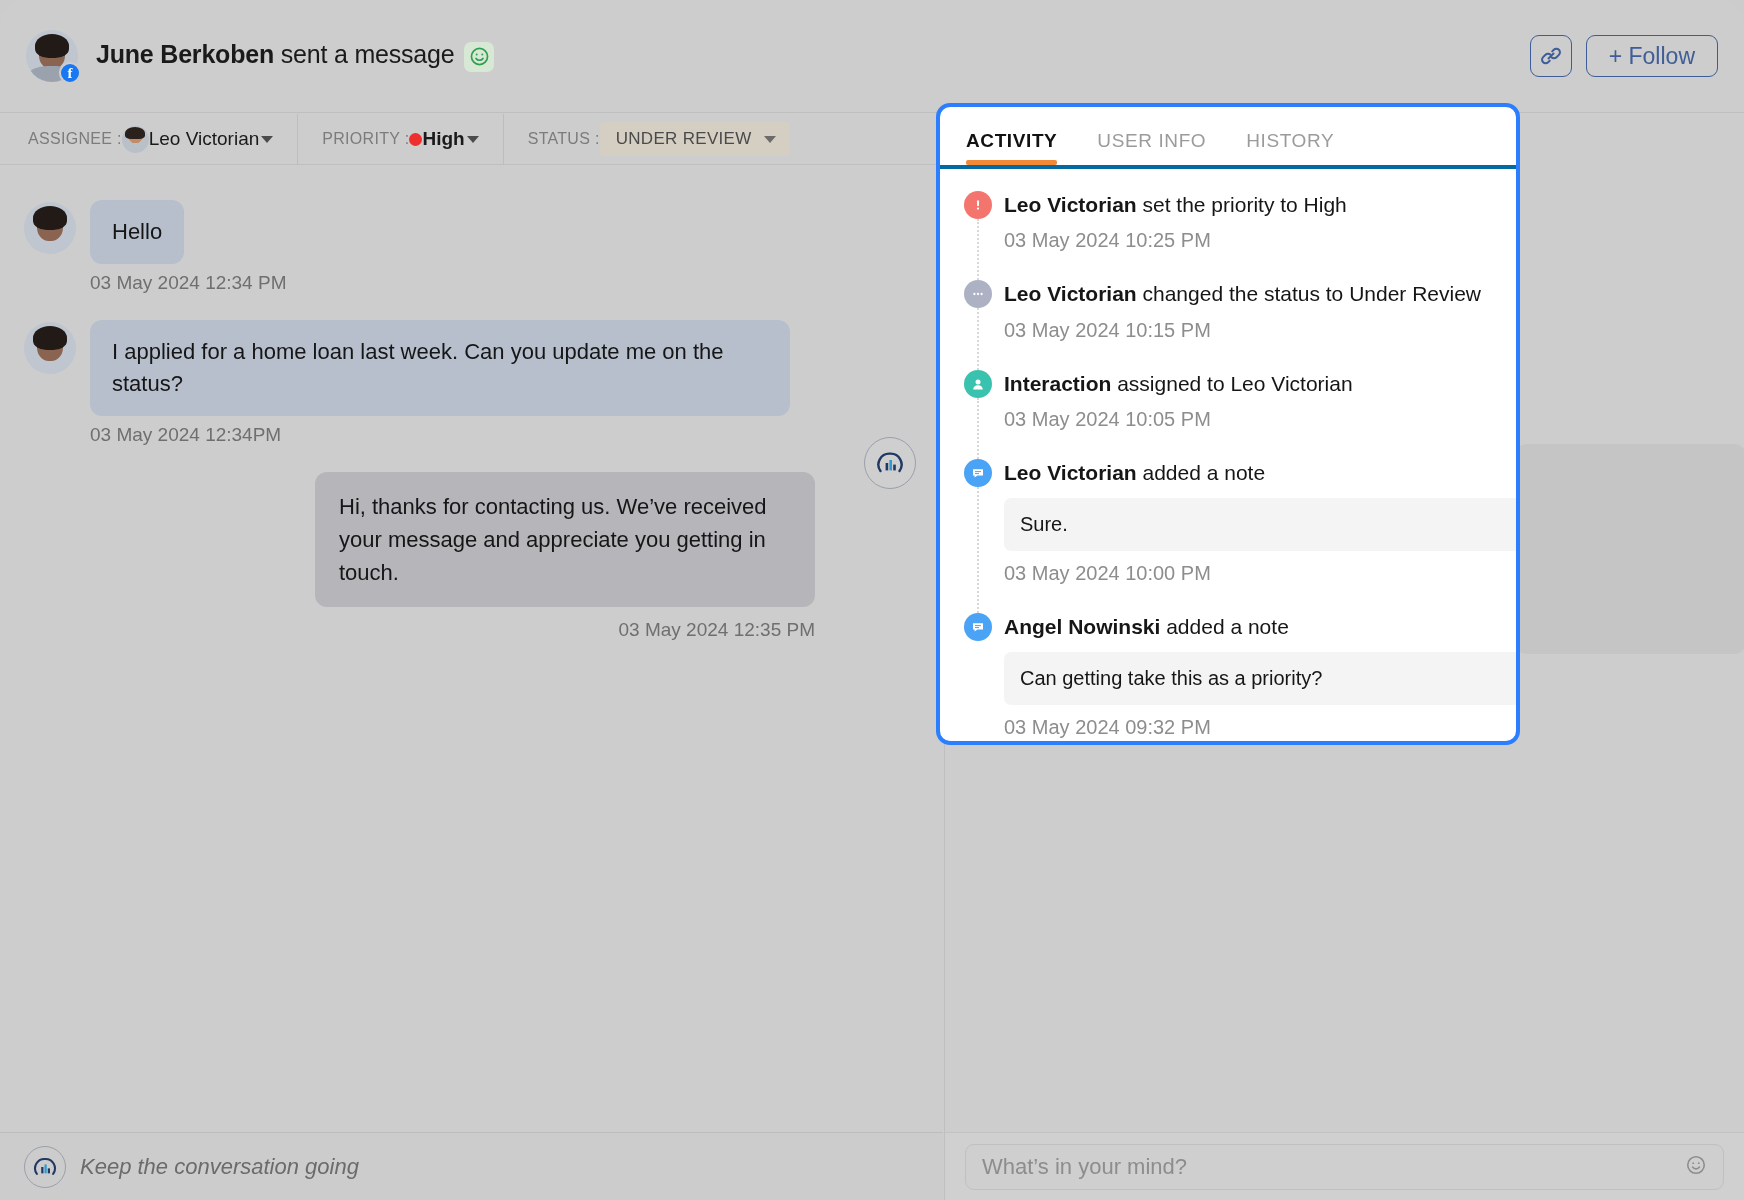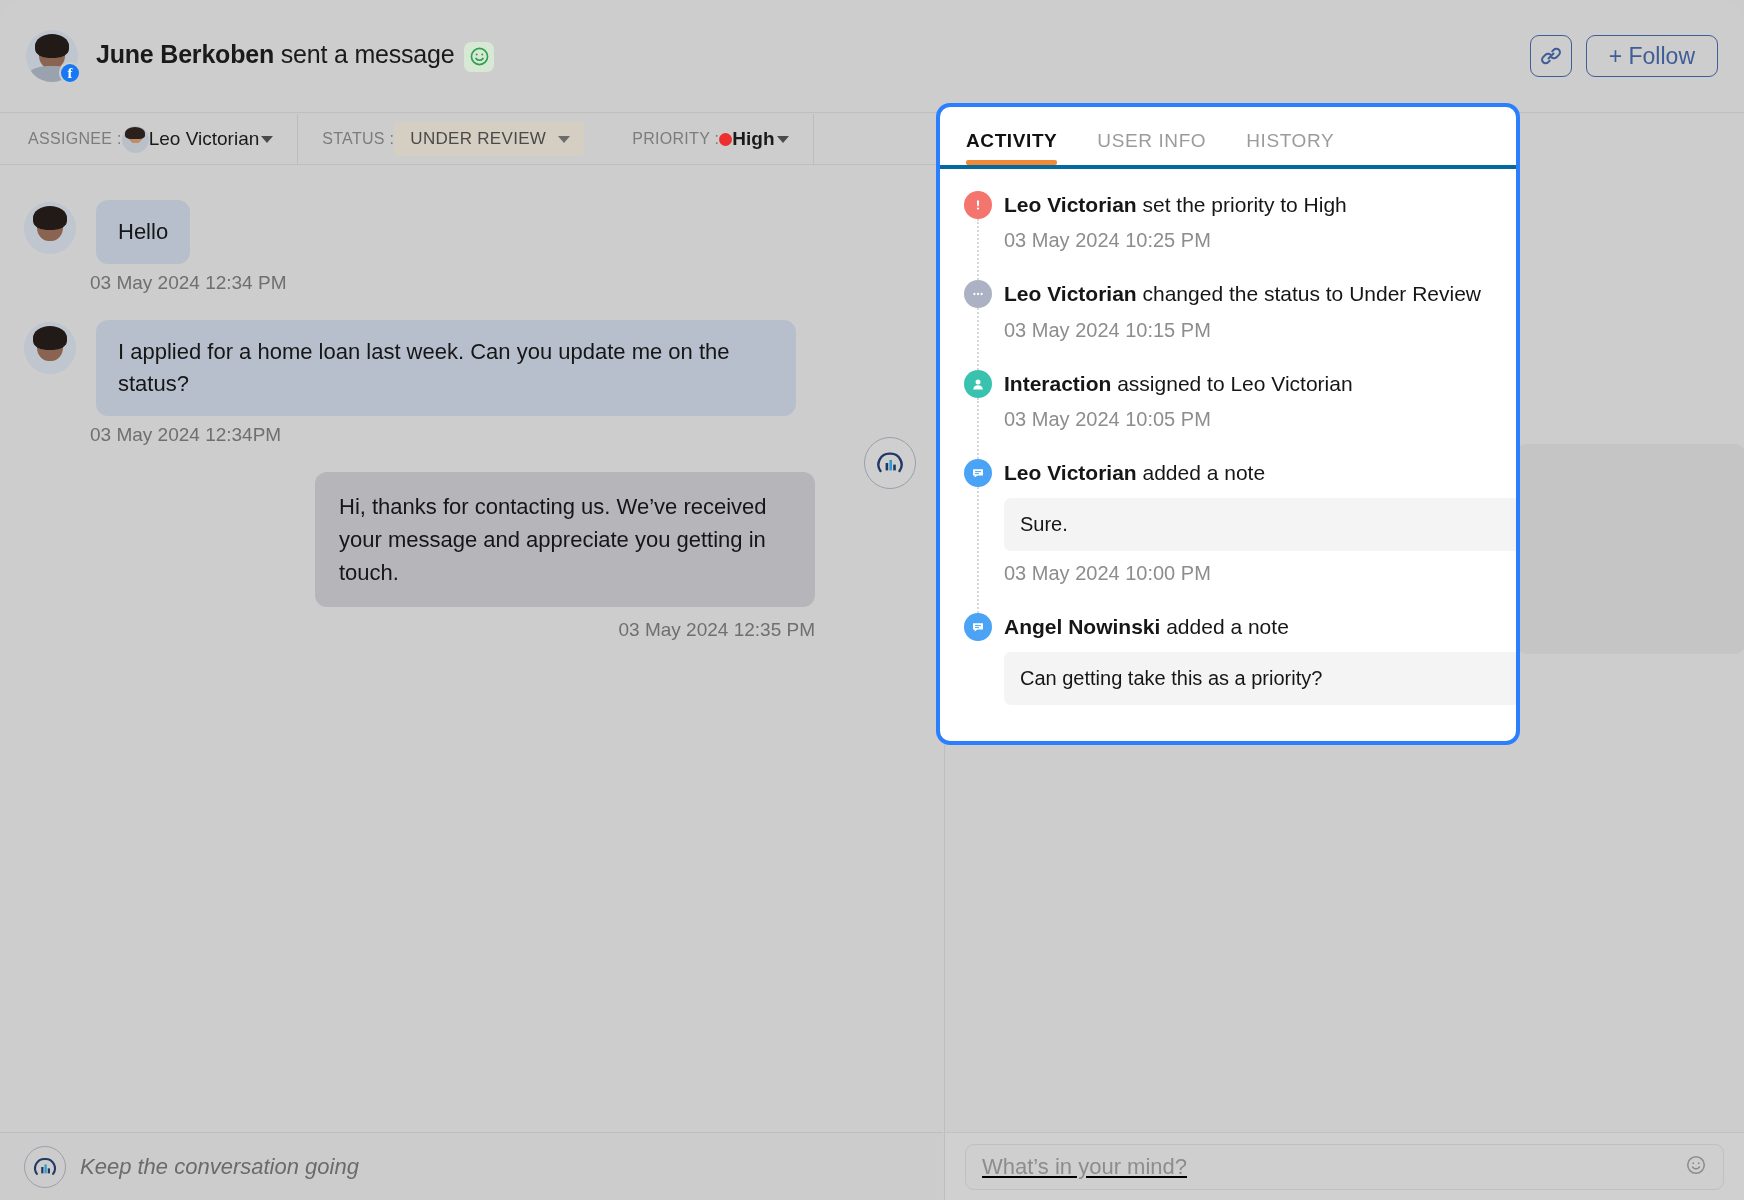--- a/index.html
+++ b/index.html
@@ -213,21 +213,21 @@
   }
   .status-chip .caret { border-top-color: #6b6b6b; }
 
   
   .convo {
     position: absolute;
     left: 0; top: 166px;
     width: 943px; bottom: 68px;
     padding: 34px 24px 0 24px;
   }
-  .msg-row { display: flex; align-items: flex-start; gap: 20px; margin-bottom: 4px; }
+  .msg-row { display: flex; align-items: flex-start; gap: 14px; margin-bottom: 4px; }
   .msg-avatar {
     width: 52px; height: 52px;
     border-radius: 50%;
     background: radial-gradient(circle at 50% 34%, #6d5245 0 26%, #bfc6cf 27% 100%);
     position: relative;
     overflow: hidden;
     flex: none;
     margin-top: 2px;
   }
   .msg-avatar::before {
@@ -334,21 +334,20 @@
   .composer-right {
     position: absolute;
     left: 944px; bottom: 0;
     width: 800px; height: 68px;
     background: #d0d0d0;
     border-top: 1px solid #c2c2c2;
     border-left: 1px solid #bfbfbf;
     display: flex;
     align-items: center;
     padding: 0 20px;
-    text-decoration: underline;
   }
   .composer-input {
     flex: 1;
     height: 46px;
     background: #cfcfcf;
     border: 1px solid #c0c0c0;
     border-radius: 9px;
     display: flex;
     align-items: center;
     justify-content: space-between;
@@ -492,32 +491,32 @@
     </div>
   </div>
 
   <div class="metabar">
     <div class="meta-group">
       <span class="meta-label">ASSIGNEE :</span>
       <span class="meta-avatar"></span>
       <span class="meta-value">Leo Victorian</span>
       <span class="caret"></span>
     </div>
+    <div class="meta-group">
+      <span class="meta-label">PRIORITY :</span>
+      <span class="dot-priority"></span>
+      <span class="meta-value" style="font-weight:bold">High</span>
+      <span class="caret"></span>
+    </div>
     <div class="meta-group" style="border-right:none">
       <span class="meta-label">STATUS :</span>
       <span class="status-chip">
         <span>UNDER REVIEW</span>
         <span class="caret"></span>
       </span>
-    </div>
-    <div class="meta-group">
-      <span class="meta-label">PRIORITY :</span>
-      <span class="dot-priority"></span>
-      <span class="meta-value" style="font-weight:bold">High</span>
-      <span class="caret"></span>
     </div>
   </div>
 
   <div class="right-rail">
     <div class="ghost-box"></div>
   </div>
 
   <div class="convo">
 
     <div class="msg-row">
@@ -637,18 +636,19 @@
       <div class="tl-item">
         <div class="tl-icon ic-blue">
           <svg width="16" height="16" viewBox="0 0 16 16">
             <path d="M3 4.2h10v6.2H7.4L4.6 12.6v-2.2H3z" fill="#fff"></path>
             <rect x="5" y="6.1" width="6" height="1" fill="#4aa3f5"></rect>
             <rect x="5" y="8.1" width="4" height="1" fill="#4aa3f5"></rect>
           </svg>
         </div>
         <div class="tl-text"><b>Angel Nowinski</b><span> added a note</span></div>
         <div class="tl-note">Can getting take this as a priority?</div>
+        <div class="tl-time">03 May 2024 09:32 PM</div>
       </div>
 
     </div>
   </div>
 
 </div>
 
 </body></html>

